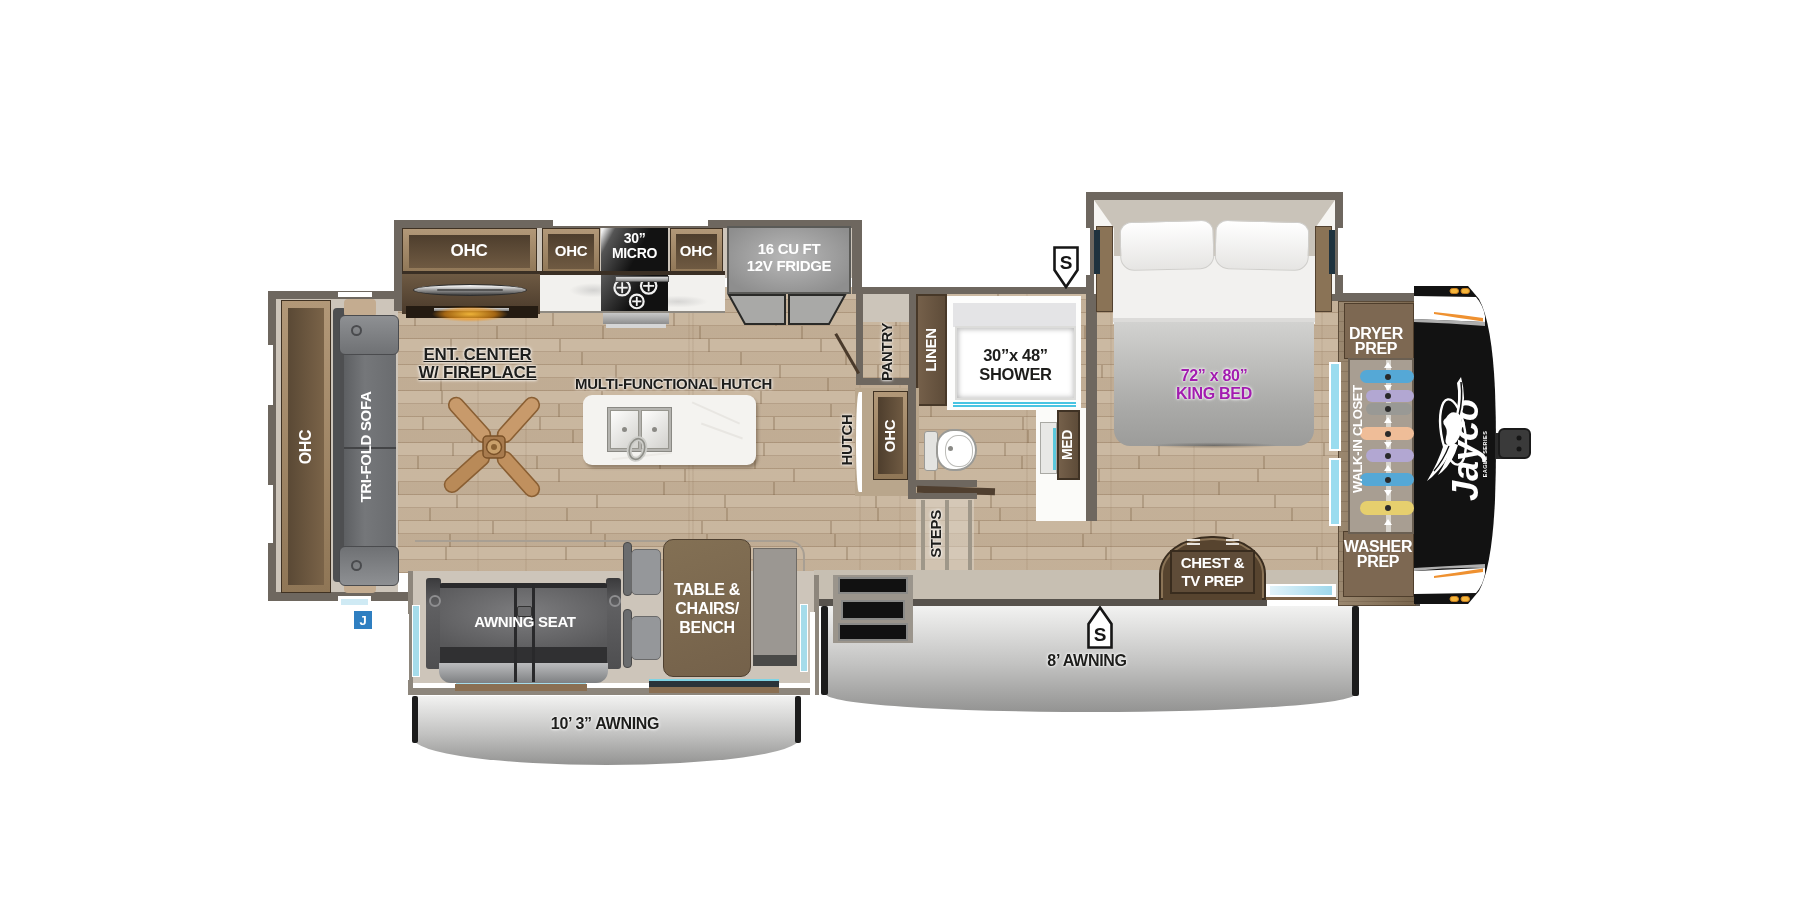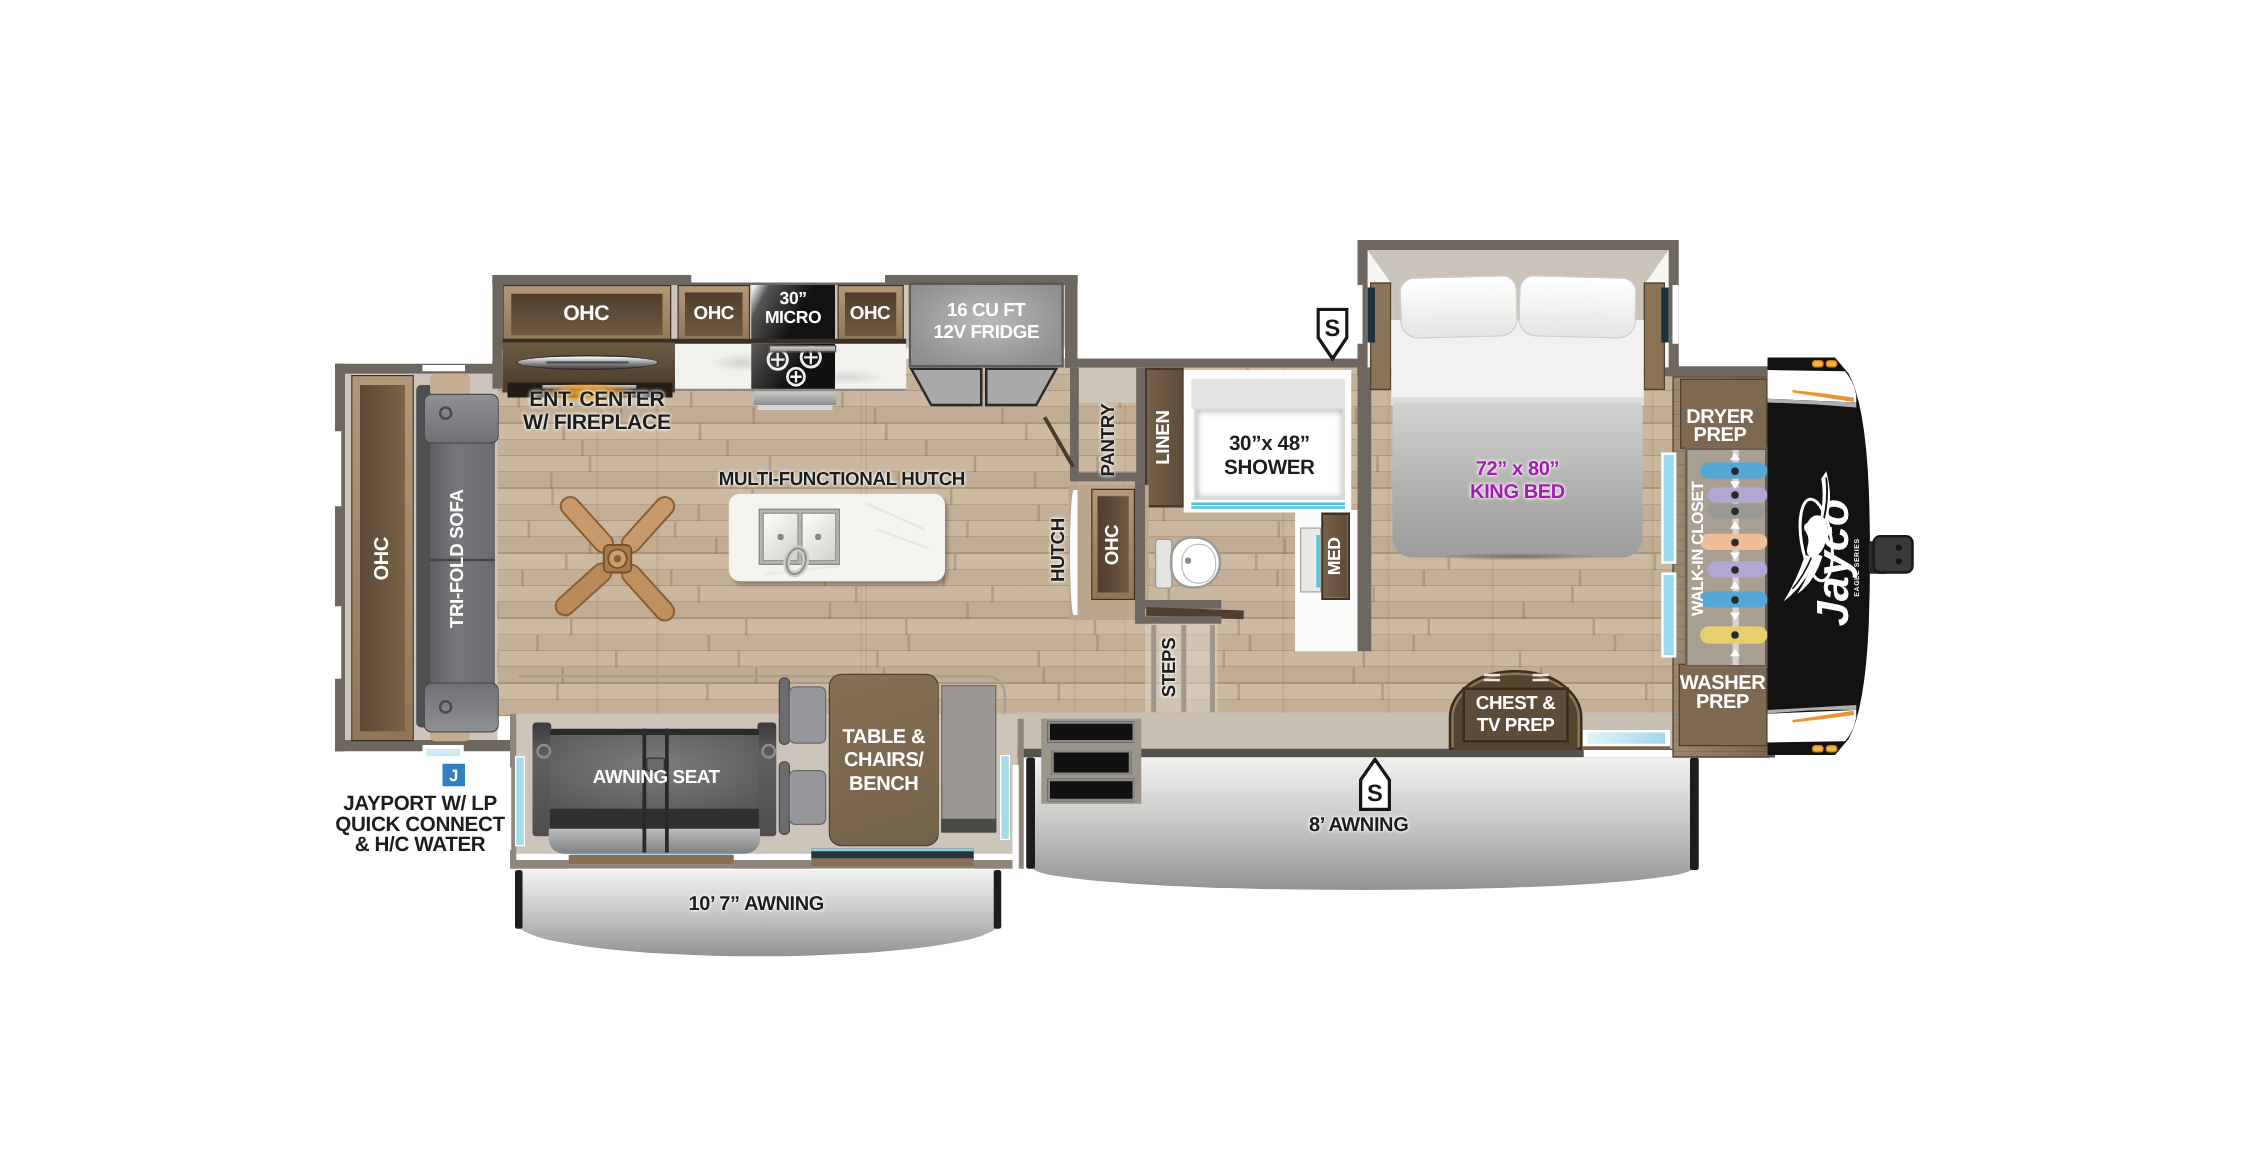--- a/index.html
+++ b/index.html
@@ -200,21 +200,20 @@
   <div class="a" style="left:344px;top:578px;width:32px;height:15px;background:#c4ac90;border-radius:4px;"></div>
   <div class="a" style="left:339px;top:315px;width:60px;height:40px;background:linear-gradient(180deg,#8e9093,#6f7174);border:1px solid #4a4b4e;border-radius:6px;box-sizing:border-box;"></div>
   <div class="a" style="left:339px;top:546px;width:60px;height:40px;background:linear-gradient(0deg,#8e9093,#6f7174);border:1px solid #4a4b4e;border-radius:6px;box-sizing:border-box;"></div>
   <div class="a" style="left:351px;top:325px;width:7px;height:7px;border:2px solid #4a4b4e;border-radius:50%;"></div>
   <div class="a" style="left:351px;top:560px;width:7px;height:7px;border:2px solid #4a4b4e;border-radius:50%;"></div>
   <div class="wlbl vc" style="left:306px;top:437px;width:120px;height:20px;font-size:15px;transform:rotate(-90deg);">TRI-FOLD SOFA</div>
 
   <div class="a" style="left:338px;top:596px;width:33px;height:12px;background:#fff;"></div>
   <div class="a" style="left:341px;top:599px;width:27px;height:6px;background:#cfeaf4;"></div>
   <div class="a vc" style="left:354px;top:611px;width:18px;height:18px;background:#2f7fc1;color:#fff;font-weight:700;font-size:13px;">J</div>
-  <div class="lbl" style="left:261px;top:635px;width:150px;font-size:16.5px;line-height:16.5px;">JAYPORT W/ LP<br>QUICK CONNECT<br>&amp; H/C WATER</div>
 
   <div class="a greige" style="left:402px;top:228px;width:450px;height:50px;"></div>
   <div class="wall" style="left:394px;top:220px;width:8px;height:91px;"></div>
   <div class="wall" style="left:394px;top:220px;width:468px;height:8px;"></div>
   <div class="wall" style="left:852px;top:220px;width:10px;height:74px;"></div>
   <div class="a" style="left:553px;top:220px;width:155px;height:6px;background:#fff;"></div>
 
   <div class="cabfr" style="left:402px;top:228px;width:135px;height:47px;"></div>
   <div class="cabin" style="left:409px;top:235px;width:121px;height:33px;"></div>
   <div class="wlbl vc" style="left:419px;top:237px;width:100px;height:28px;font-size:17px;">OHC</div>
@@ -258,21 +257,21 @@
   <div class="a" style="left:615px;top:276px;width:54px;height:6px;background:linear-gradient(180deg,#dcdcdc,#8a8a8a);border:1px solid #555;box-sizing:border-box;"></div>
   <div class="a" style="left:603px;top:313px;width:66px;height:11px;background:linear-gradient(180deg,#c9c9c9,#8e8e8e);"></div>
   <div class="a" style="left:606px;top:324px;width:60px;height:4px;background:#d6d6d6;"></div>
 
   <div class="a" style="left:402px;top:274px;width:138px;height:40px;background:linear-gradient(180deg,#6e5a43,#4a3a2b);"></div>
   <div class="a" style="left:413px;top:284px;width:114px;height:12px;background:linear-gradient(180deg,#f0f0f0 10%,#9a9a9a 50%,#3f3f3f 100%);border-radius:50%;border:1px solid #2e2e2e;box-sizing:border-box;"></div>
   <div class="a" style="left:437px;top:289px;width:66px;height:2px;background:#555;border-radius:2px;"></div>
   <div class="a" style="left:406px;top:306px;width:132px;height:12px;background:#241b12;"></div>
   <div class="a" style="left:434px;top:308px;width:75px;height:3px;background:linear-gradient(180deg,#cfcfcf,#7a7a7a);"></div>
   <div class="a" style="left:417px;top:304px;width:106px;height:24px;background:radial-gradient(ellipse 50% 46% at 50% 42%, rgba(255,192,60,.92), rgba(248,150,18,.6) 48%, rgba(248,150,20,0) 72%);"></div>
-  <div class="lbl" style="left:400px;top:311px;width:155px;font-size:17px;line-height:18px;">ENT. CENTER<br>W/ FIREPLACE</div>
+  <div class="lbl" style="left:400px;top:346px;width:155px;font-size:17px;line-height:18px;text-decoration:underline;">ENT. CENTER<br>W/ FIREPLACE</div>
 
   <div class="lbl" style="left:575px;top:376px;width:190px;font-size:15px;">MULTI-FUNCTIONAL HUTCH</div>
   <div class="a" style="left:583px;top:395px;width:173px;height:70px;background:#f4f3f0;border-radius:9px;box-shadow:2px 3px 3px rgba(60,45,30,.35);"></div>
   <div class="a" style="left:690px;top:412px;width:52px;height:1.5px;background:#e8e6e2;transform:rotate(24deg);"></div>
   <div class="a" style="left:700px;top:430px;width:44px;height:1.5px;background:#e8e6e2;transform:rotate(20deg);"></div>
   <div class="a" style="left:612px;top:455px;width:60px;height:1.5px;background:#eceae6;transform:rotate(-6deg);"></div>
   <div class="a" style="left:607px;top:407px;width:65px;height:45px;background:#b5b4b0;border:1px solid #8a8984;box-sizing:border-box;"></div>
   <div class="a" style="left:610px;top:410px;width:29px;height:39px;background:linear-gradient(135deg,#fdfdfc,#d2d1cd);border:1px solid #97968f;box-sizing:border-box;"></div>
   <div class="a" style="left:641px;top:410px;width:28px;height:39px;background:linear-gradient(135deg,#fdfdfc,#d2d1cd);border:1px solid #97968f;box-sizing:border-box;"></div>
   <div class="a" style="left:622px;top:427px;width:5px;height:5px;background:#8a8984;border-radius:50%;"></div>
@@ -427,21 +426,21 @@
   <div class="a" style="left:631px;top:549px;width:30px;height:46px;background:#95979a;border:1px solid #6a6a6a;border-radius:5px;box-sizing:border-box;"></div>
   <div class="a" style="left:631px;top:616px;width:30px;height:44px;background:#95979a;border:1px solid #6a6a6a;border-radius:5px;box-sizing:border-box;"></div>
   <div class="a" style="left:663px;top:539px;width:88px;height:138px;background:linear-gradient(160deg,#837054,#74614a);border:1px solid #4f4030;border-radius:10px;box-sizing:border-box;"></div>
   <div class="wlbl" style="left:663px;top:580px;width:88px;font-size:16px;line-height:19px;">TABLE &amp;<br>CHAIRS/<br>BENCH</div>
   <div class="a" style="left:753px;top:548px;width:44px;height:118px;background:#9b9792;border:1px solid #6f6b66;box-sizing:border-box;"></div>
   <div class="a" style="left:753px;top:655px;width:44px;height:11px;background:#4a4a48;"></div>
 
   <div class="a" style="left:414px;top:696px;width:385px;height:69px;background:linear-gradient(180deg,#f2f2f1 0%,#d8d8d7 30%,#c2c2c1 55%,#939392 100%);border-radius:0 0 50% 50% / 0 0 26px 26px;"></div>
   <div class="a" style="left:412px;top:696px;width:6px;height:47px;background:#1c1c1c;border-radius:2px;"></div>
   <div class="a" style="left:795px;top:696px;width:6px;height:47px;background:#1c1c1c;border-radius:2px;"></div>
-  <div class="lbl" style="left:530px;top:715px;width:150px;font-size:16px;">10’ 7” AWNING</div>
+  <div class="lbl" style="left:530px;top:715px;width:150px;font-size:16px;">10’ 3” AWNING</div>
 
   <div class="a" style="left:826px;top:606px;width:529px;height:106px;background:linear-gradient(180deg,#f2f2f1 0%,#d8d8d7 30%,#c2c2c1 55%,#939392 100%);border-radius:0 0 50% 50% / 0 0 18px 18px;"></div>
   <div class="a" style="left:821px;top:606px;width:7px;height:89px;background:#1c1c1c;border-radius:2px;"></div>
   <div class="a" style="left:1352px;top:606px;width:7px;height:90px;background:#1c1c1c;border-radius:2px;"></div>
   <div class="lbl" style="left:1012px;top:652px;width:150px;font-size:16px;">8’ AWNING</div>
 
   <svg class="a" style="left:1053px;top:246px;" width="26" height="43" viewBox="0 0 26 43">
     <polygon points="1.5,1.5 24.5,1.5 24.5,24 13,41 1.5,24" fill="#fff" stroke="#161616" stroke-width="2.6"></polygon>
     <text x="13" y="23" text-anchor="middle" font-size="19" font-weight="bold" fill="#161616" font-family="Liberation Sans">S</text>
   </svg>

